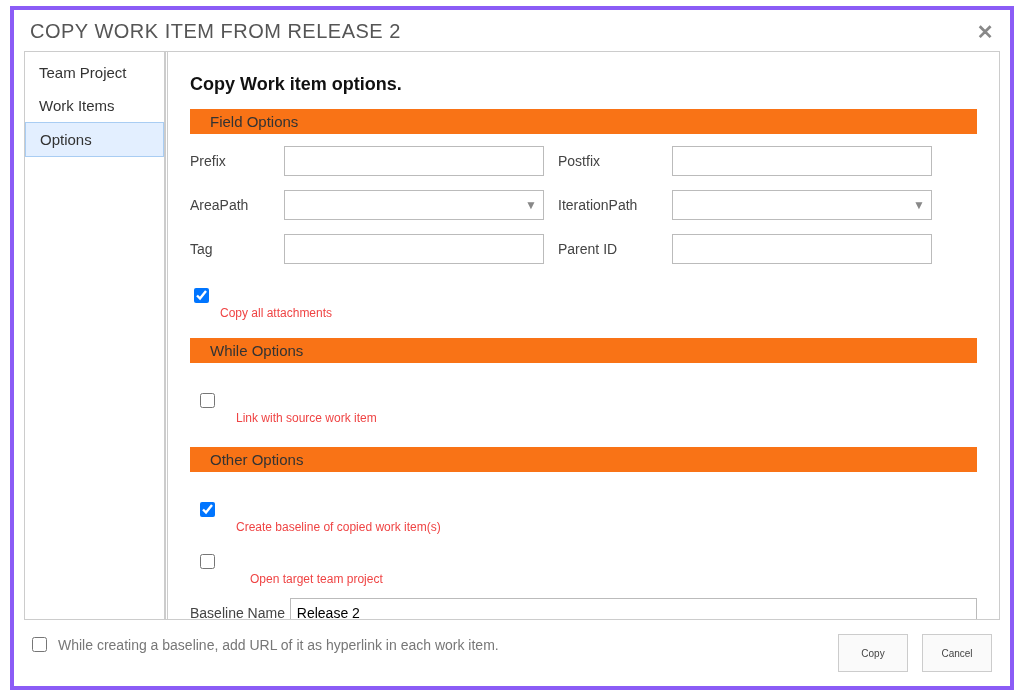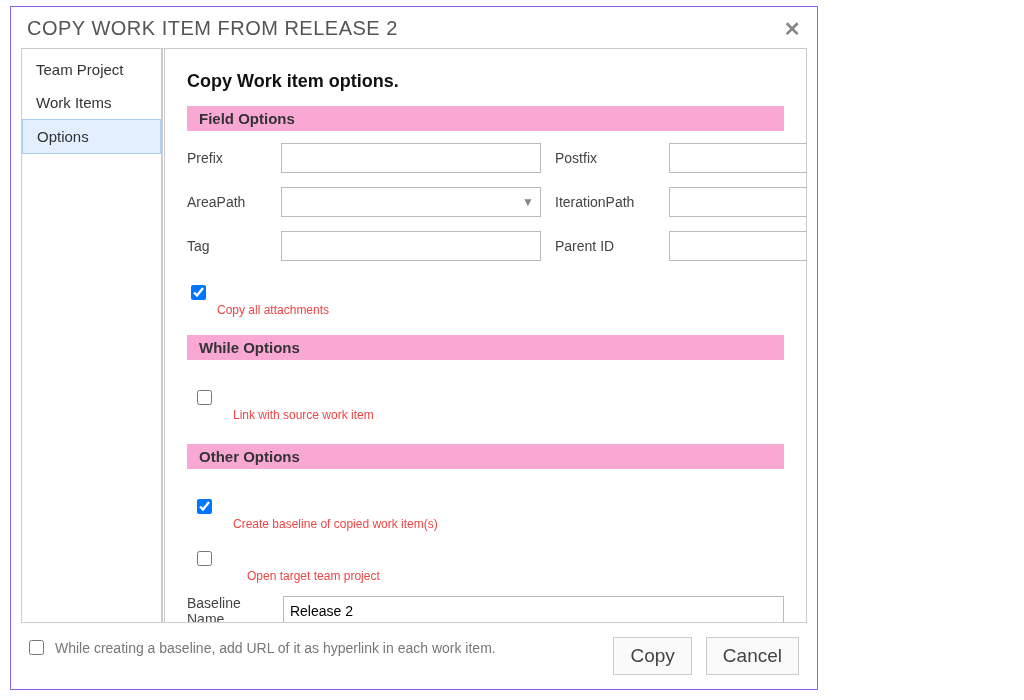--- a/index.html
+++ b/index.html
@@ -5,22 +5,22 @@
   * { box-sizing: border-box; }
   html, body {
     margin: 0; padding: 0;
     width: 1024px; height: 700px;
     font-family: "Segoe UI", Arial, sans-serif;
     font-size: 14px;
     color: #333;
     background: #fff;
   }
   .dialog {
-    border: 1px solid #8b5cf6;
-    width: 808px;
+    border: 4px solid #8b5cf6;
+    width: 1004px;
     height: 684px;
     margin: 6px 10px;
     display: flex;
     flex-direction: column;
     position: relative;
   }
   .dialog-header {
     padding: 10px 16px 8px 16px;
     font-size: 20px;
     color: #555;
@@ -72,24 +72,24 @@
     padding: 12px 22px 10px 22px;
     overflow: auto;
   }
   .page-title {
     font-size: 18px;
     font-weight: bold;
     color: #111;
     margin: 10px 0 14px 0;
   }
   .section-header {
-    background: #f9a8d4;
-    font-weight: bold;
+    background: #f97316;
+    font-weight: normal;
     font-size: 15px;
-    padding: 4px 12px;
+    padding: 4px 20px;
     margin: 8px 0 12px 0;
   }
   .form-grid {
     display: grid;
     grid-template-columns: 80px 260px 100px 260px;
     row-gap: 14px;
     column-gap: 14px;
     align-items: center;
     margin-bottom: 6px;
   }
@@ -160,21 +160,21 @@
   .footer-buttons {
     margin-left: auto;
     display: flex;
     gap: 14px;
   }
   .btn {
     min-width: 70px;
     height: 38px;
     border: 1px solid #ccc;
     background: #fafafa;
-    font-size: 19px;
+    font-size: 10px;
     color: #444;
     cursor: pointer;
     padding: 0 16px;
   }
   .other-checks .check-row { margin: 2px 0; }
   .other-checks { margin-left: 6px; margin-bottom: 8px;}
 </style>
 </head>
 <body>
 

